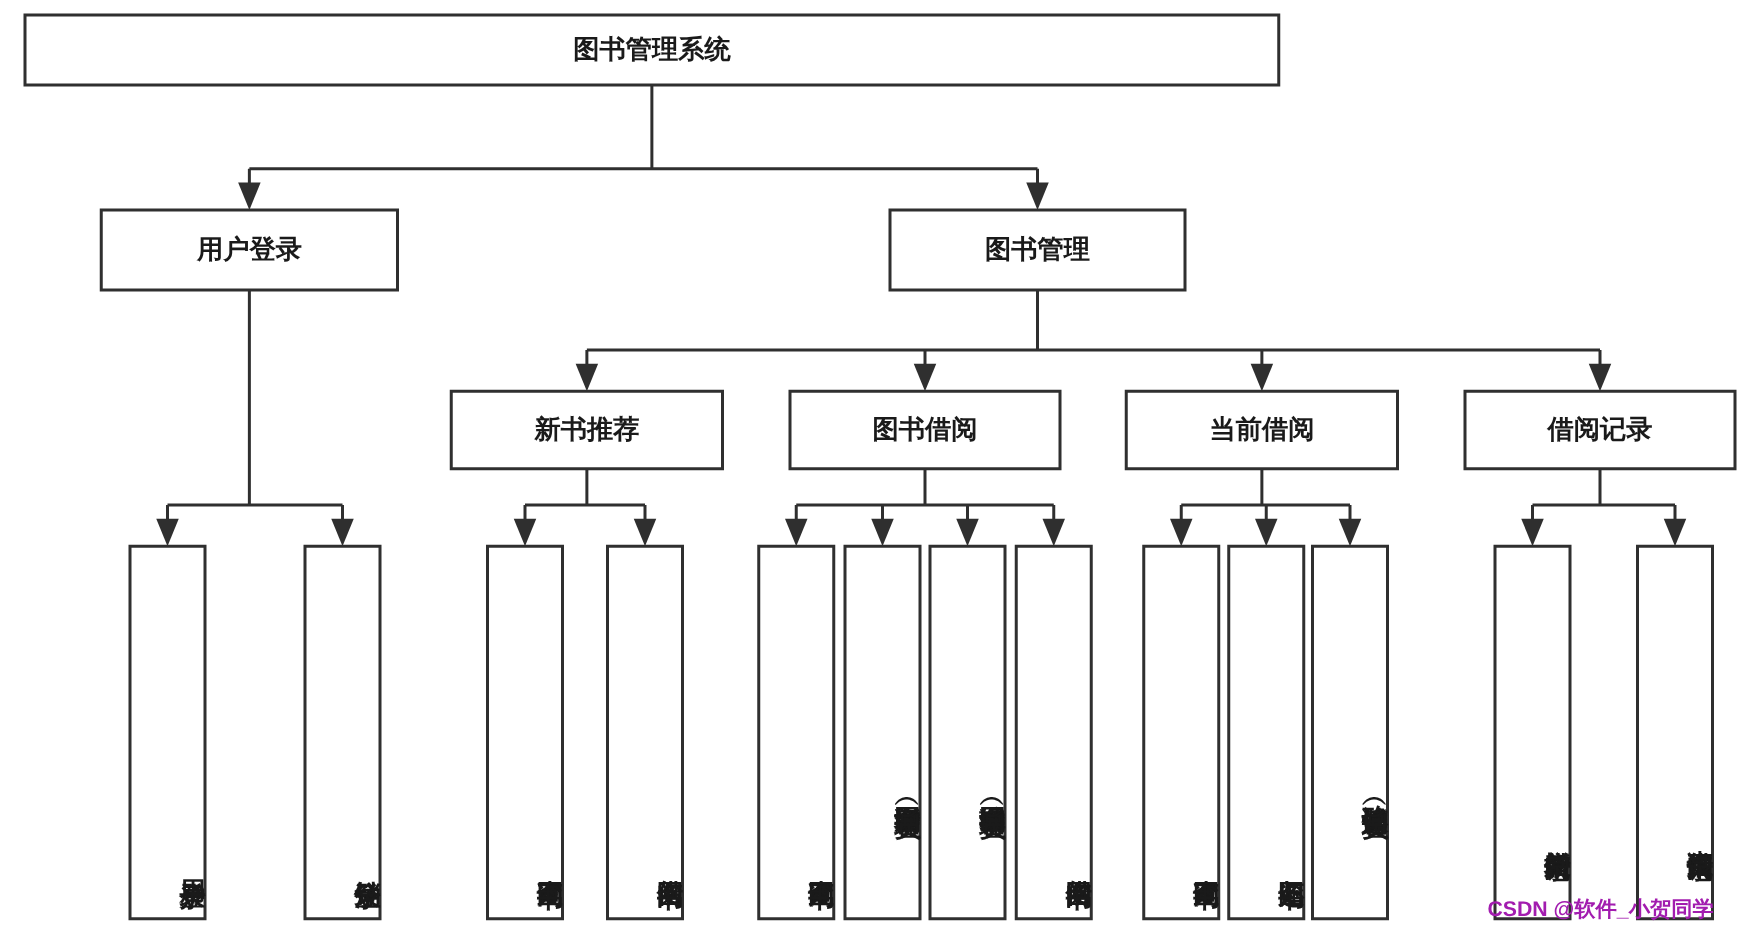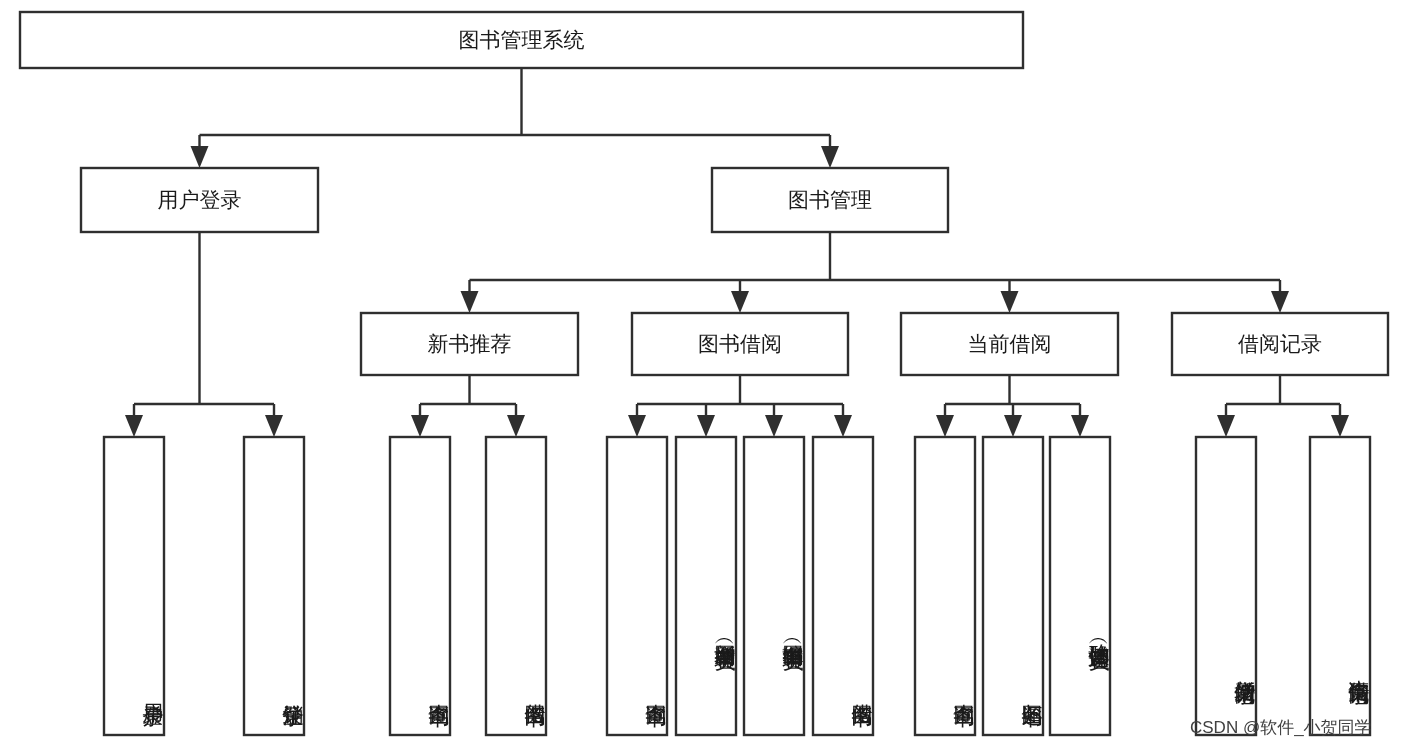--- a/index.html
+++ b/index.html
@@ -11,20 +11,21 @@
     width: 1405px;
     height: 747px;
     font-family: "Liberation Sans", "DejaVu Sans", sans-serif;
     overflow: hidden;
     position: relative;
   }
   #diagram-root {
     position: relative;
     width: 1405px;
     height: 747px;
+    font-weight: bold;
   }
   svg.flow {
     position: absolute;
     top: 0;
     left: 0;
     width: 1405px;
     height: 747px;
   }
   .node-box {
     fill: #ffffff;
@@ -59,21 +60,21 @@
     line-height: 1.08;
     color: #1a1a1a;
     letter-spacing: 1px;
     white-space: nowrap;
     pointer-events: none;
   }
   .watermark {
     position: absolute;
     font-family: "Liberation Sans", "DejaVu Sans", sans-serif;
     font-size: 17px;
-    color: #404040;
+    color: #a21caf;
     white-space: nowrap;
     left: 1190px;
     top: 716px;
   }
 </style>
 </head>
 <body>
 
 <div id="diagram-root">
   <svg class="flow" viewBox="0 0 1405 747">

